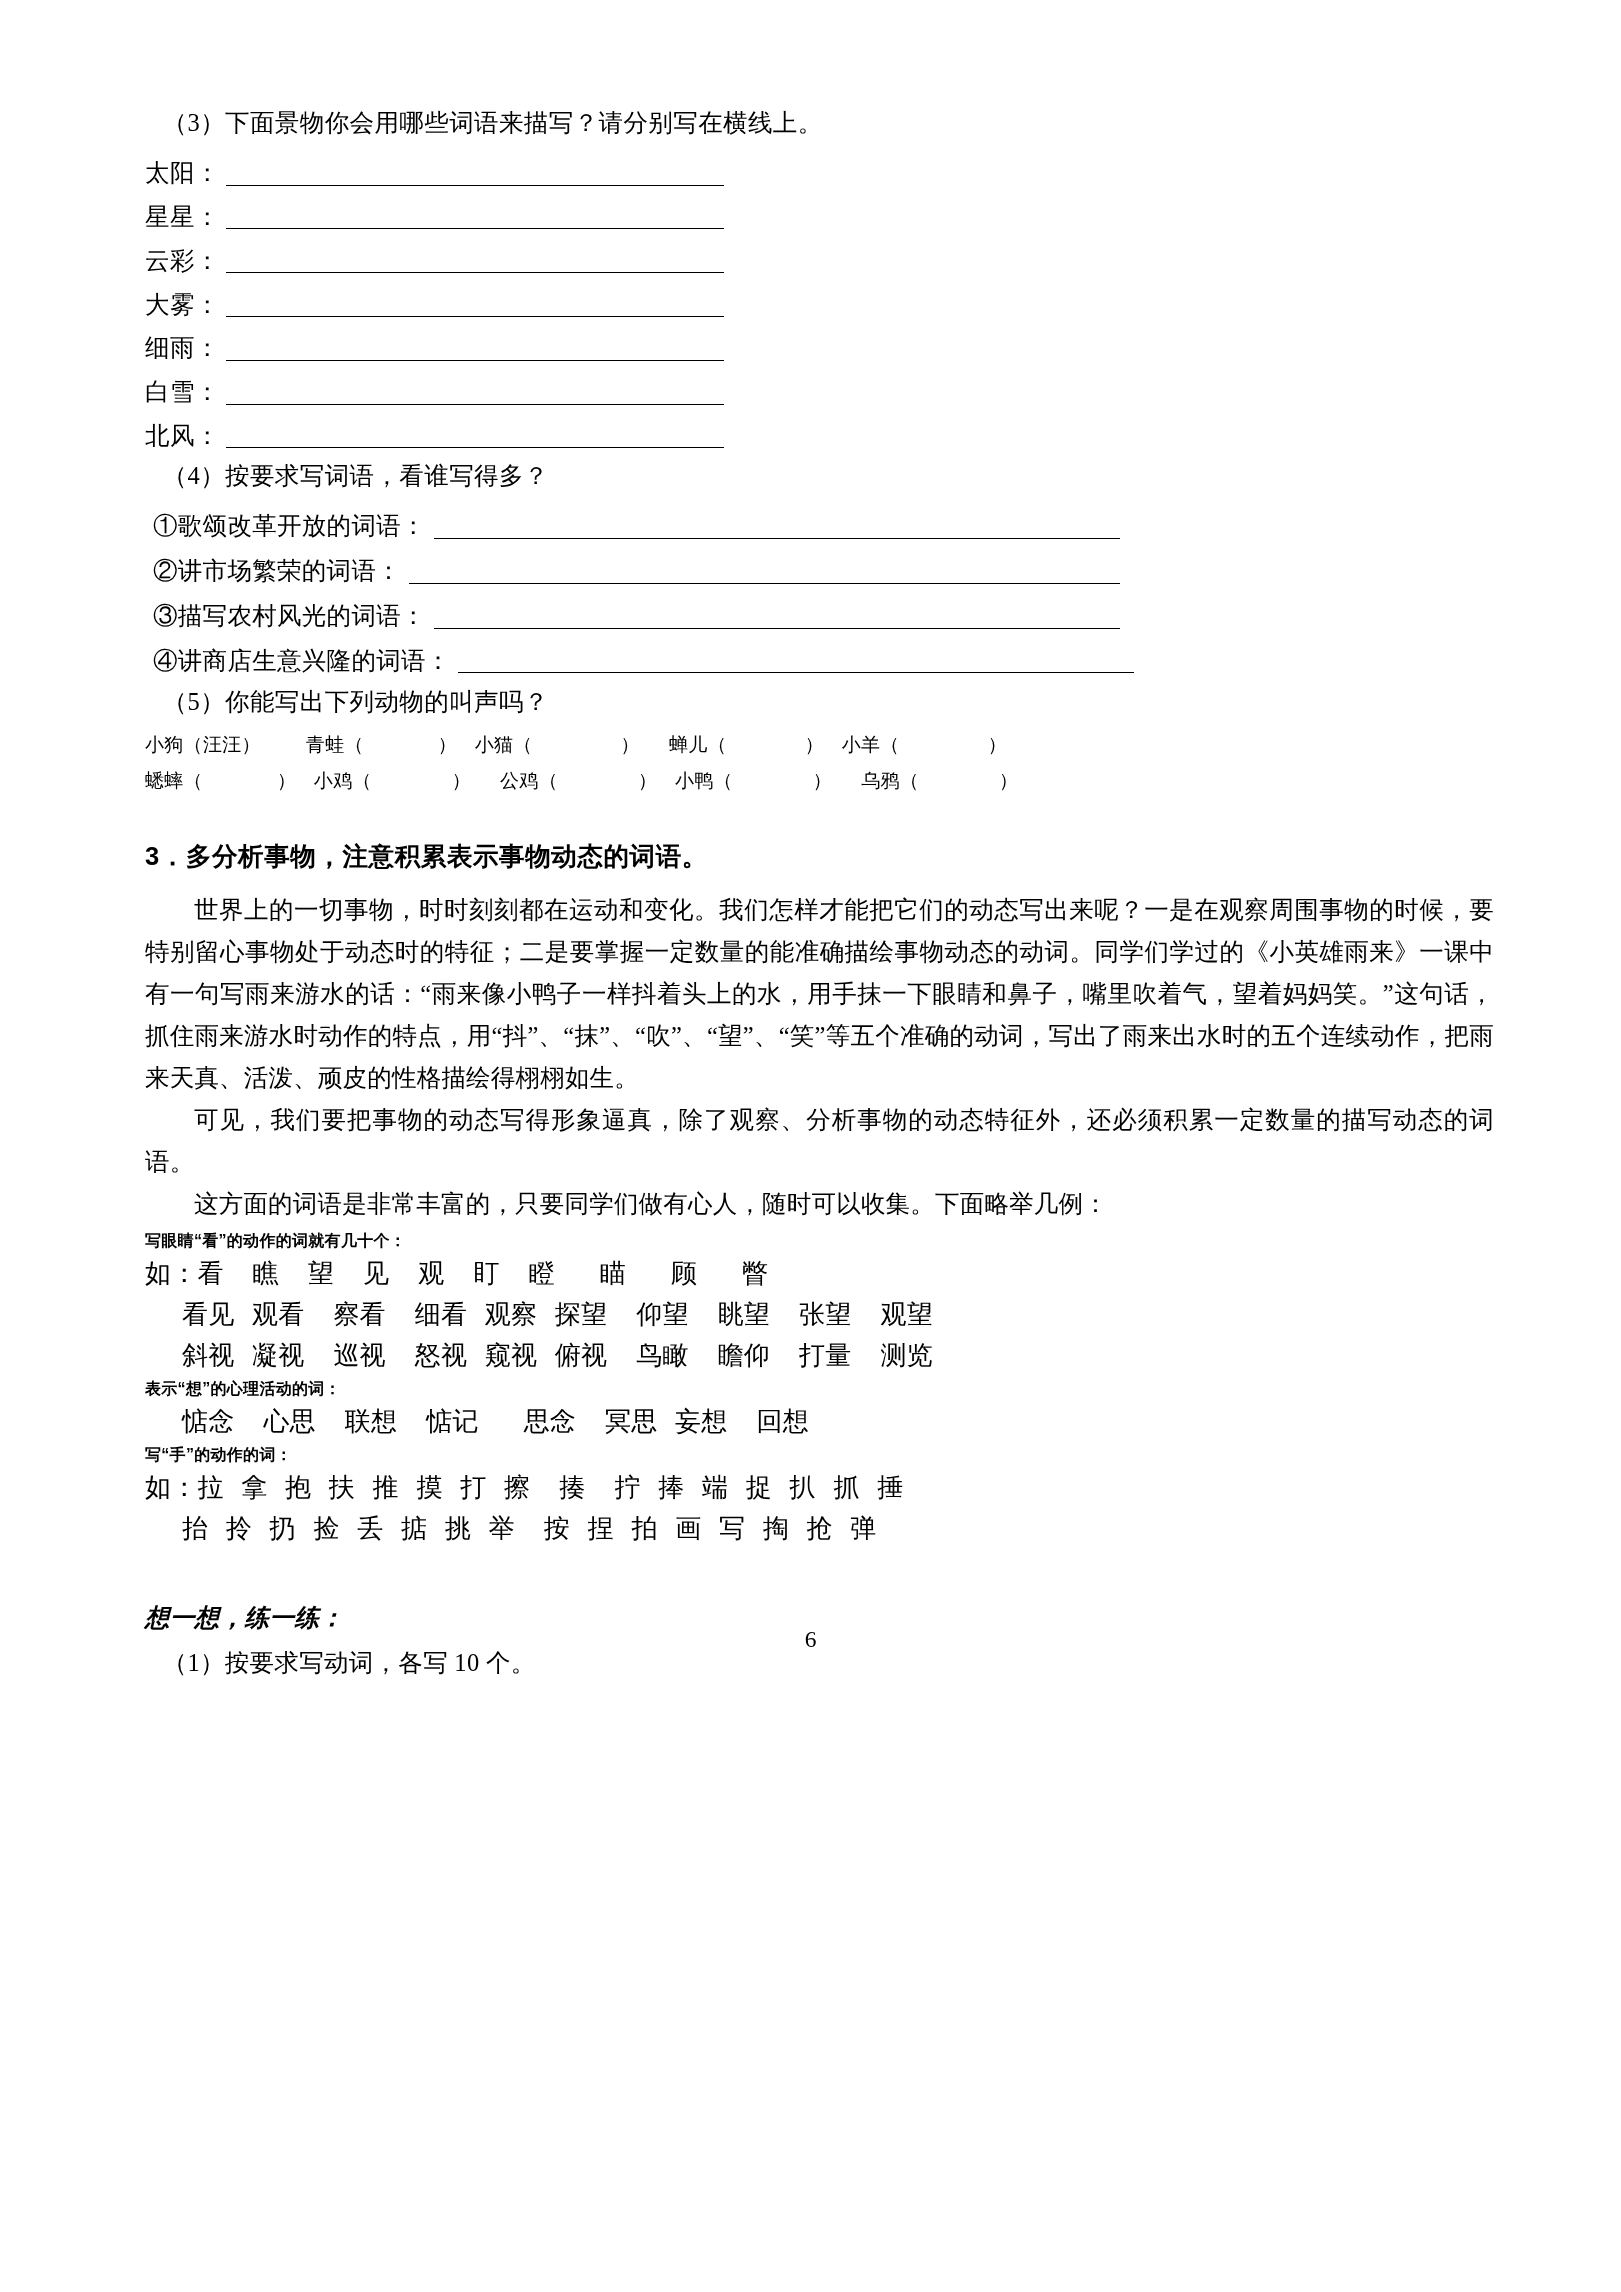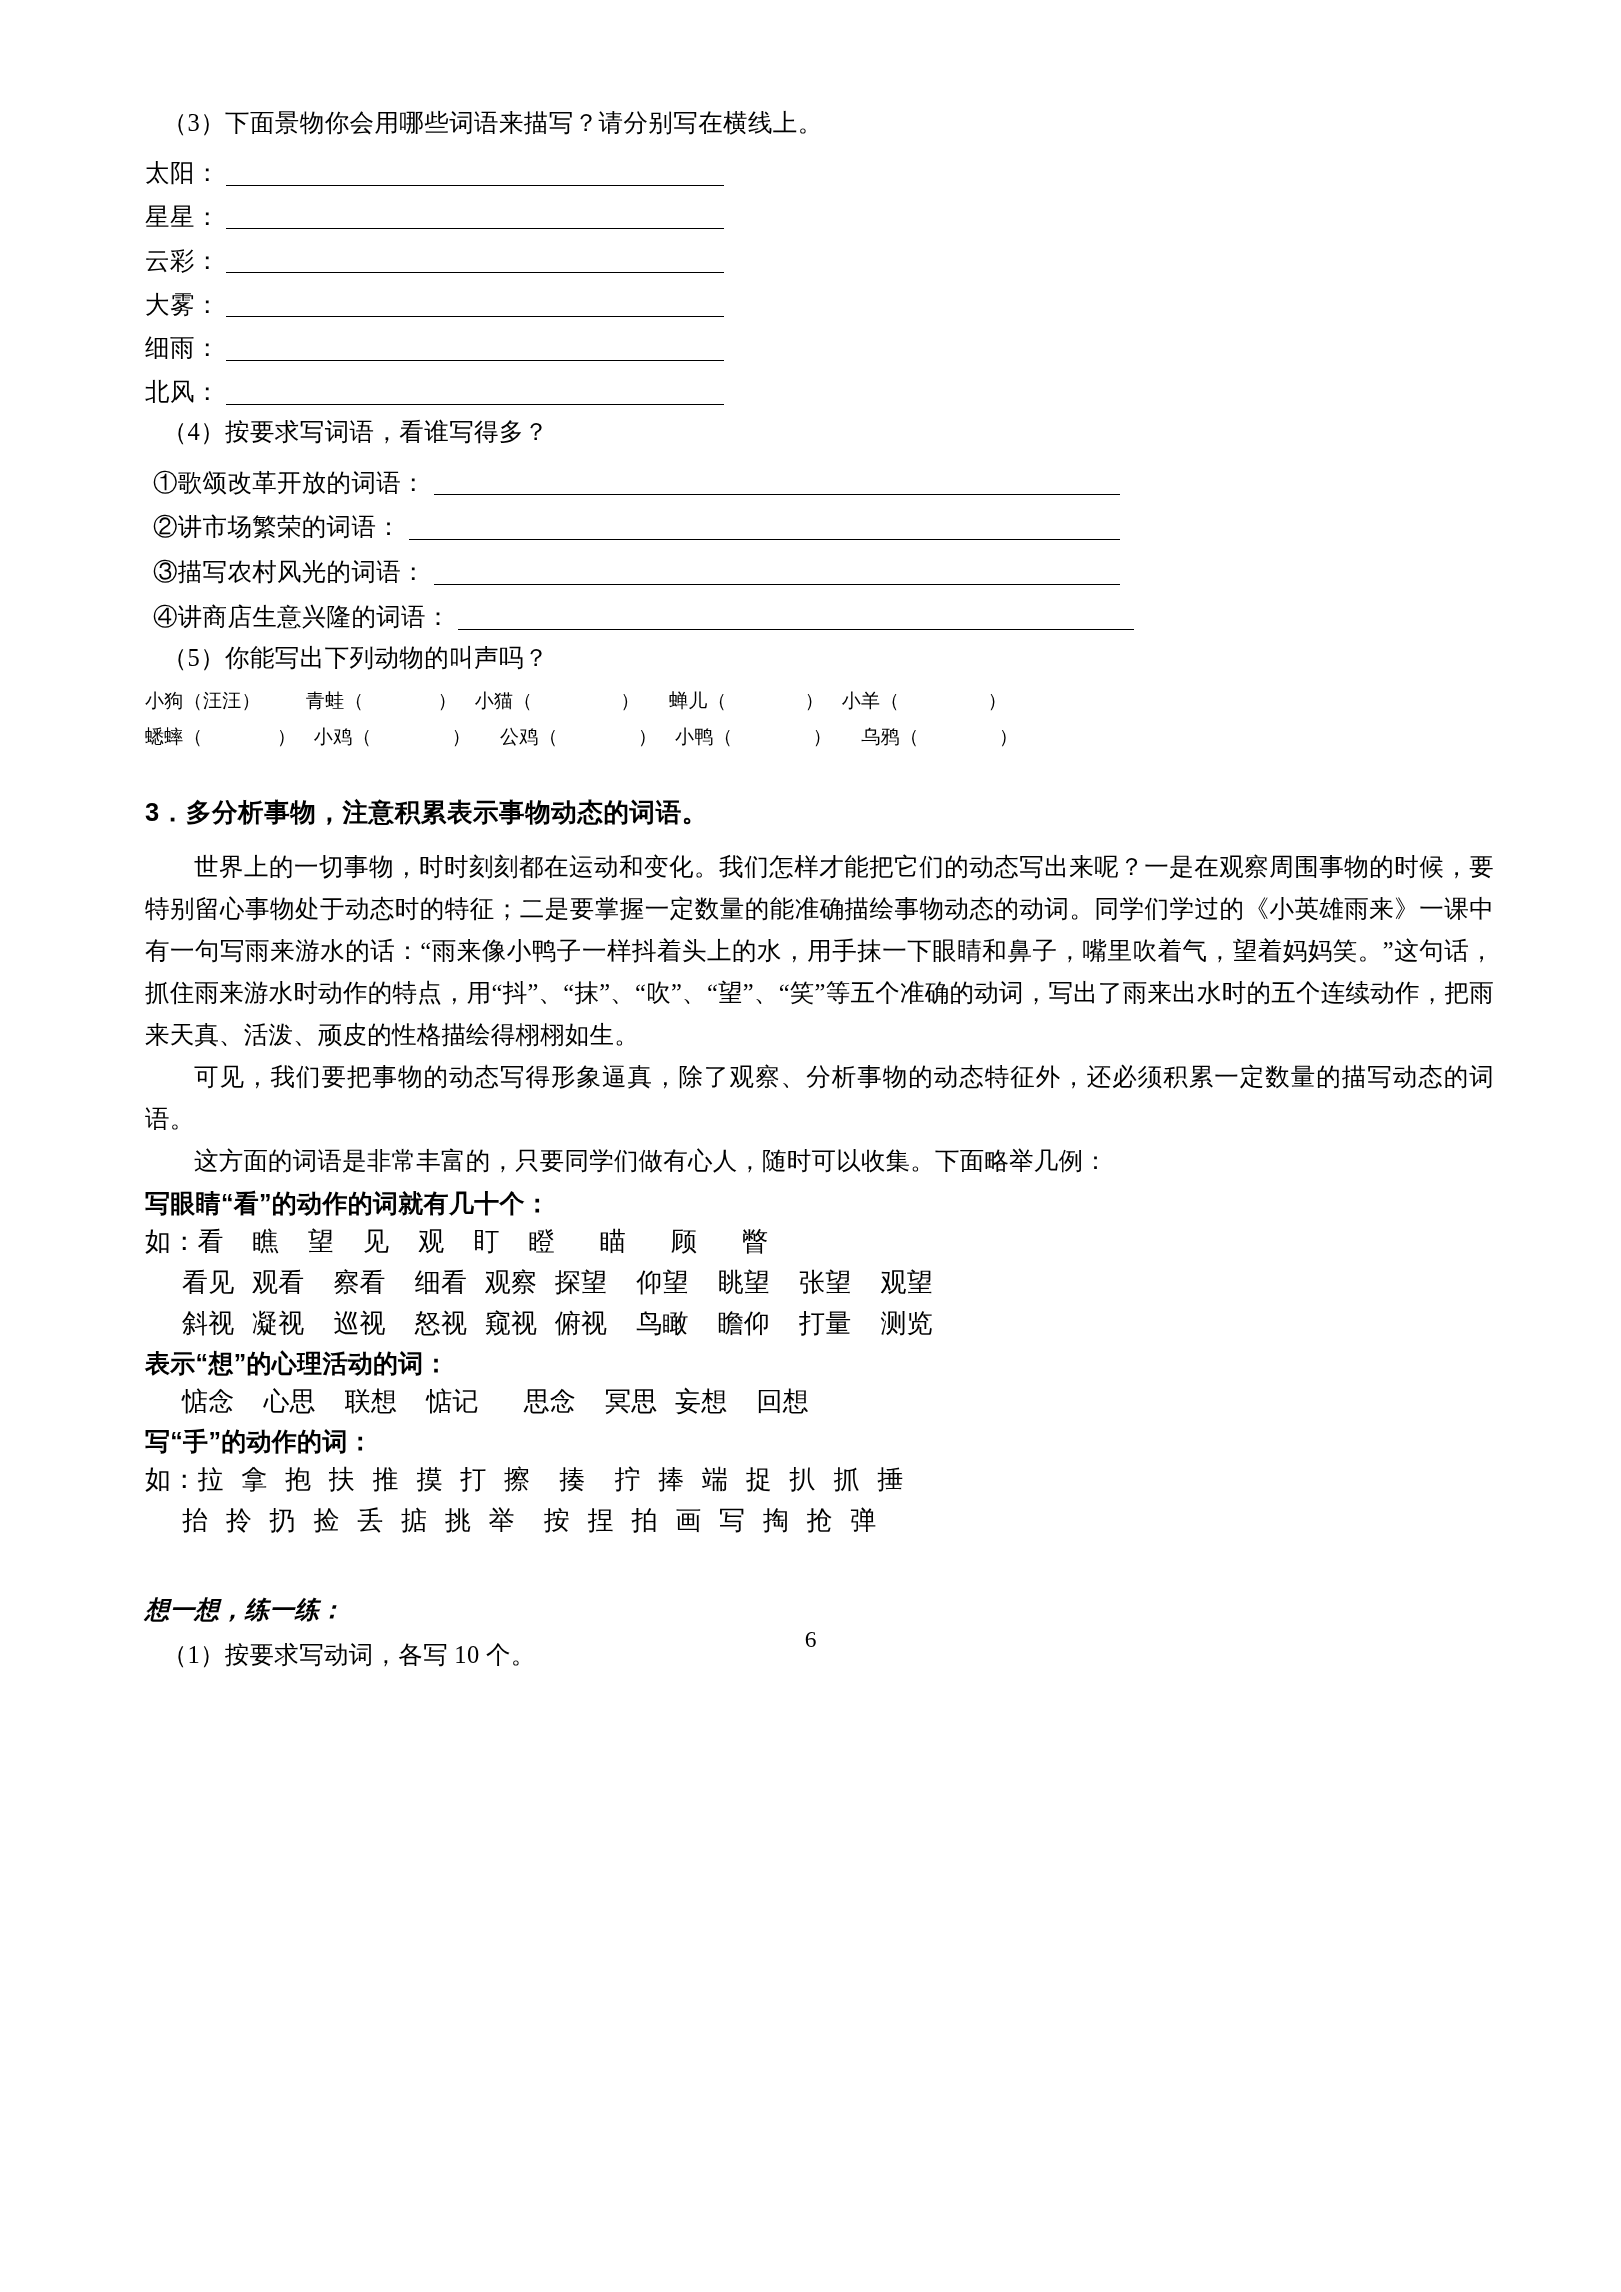--- a/index.html
+++ b/index.html
@@ -95,21 +95,21 @@
     text-align: justify;
     text-justify: inter-character;
     text-indent: 49px;
     margin: 0;
     letter-spacing: 0.2px;
   }
   .body-para + .body-para { margin-top: 0; }
 
   
   .sub-head {
-    font-size: 25px;
+    font-size: 16px;
     font-weight: bold;
     margin: 5.9px 0 3.9px 0;
     letter-spacing: 0.3px;
     font-family: "Liberation Sans", "DejaVu Sans", sans-serif;
     white-space: nowrap;
   }
 
   
   .word-row {
     font-size: 26px;
@@ -174,20 +174,24 @@
     </div>
     <div class="blank-row">
       <span class="blank-label">大雾：</span>
       <span class="blank-rule rule-w1"></span>
     </div>
     <div class="blank-row">
       <span class="blank-label">细雨：</span>
       <span class="blank-rule rule-w1"></span>
     </div>
     <div class="blank-row">
+      <span class="blank-label">白雪：</span>
+      <span class="blank-rule rule-w1"></span>
+    </div>
+    <div class="blank-row">
       <span class="blank-label">北风：</span>
       <span class="blank-rule rule-w1"></span>
     </div>
   </div>
 
   <div class="question-head" style="margin-top:5.9px;">（4）按要求写词语，看谁写得多？</div>
 
   <div>
     <div class="num-row">
       <span class="num-label">①歌颂改革开放的词语：</span>

